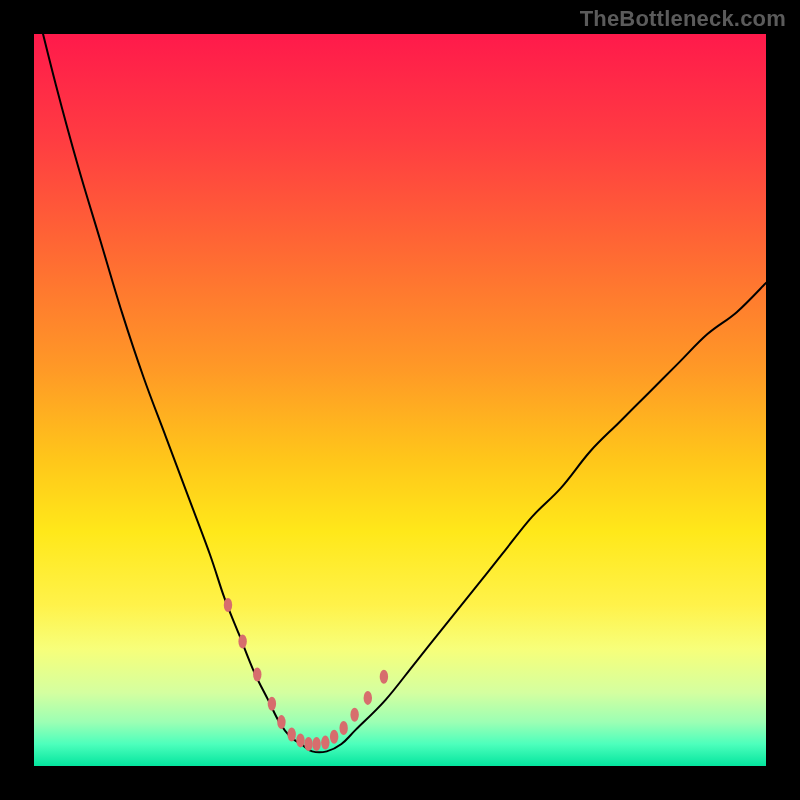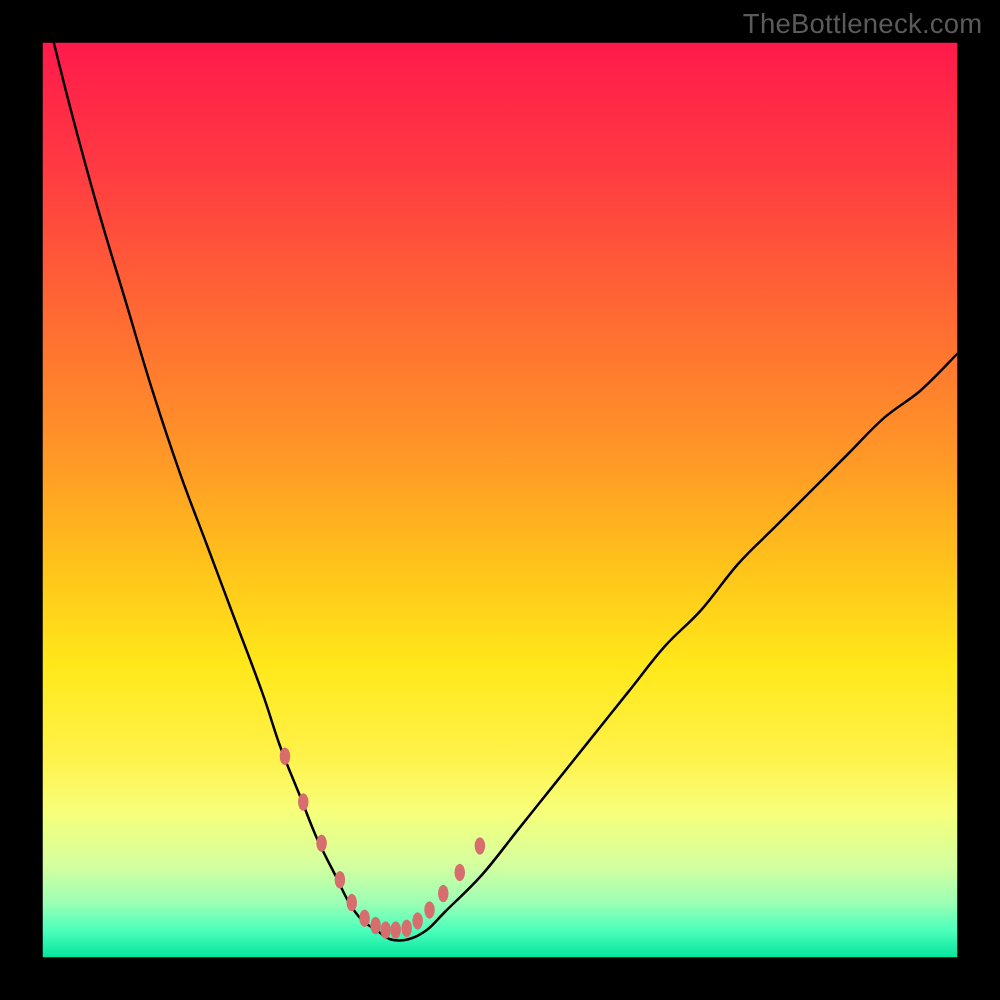--- a/index.html
+++ b/index.html
@@ -16,21 +16,21 @@
     width: 800px;
     height: 800px;
     background: #000;
   }
   .watermark {
     position: absolute;
     top: 6px;
     right: 14px;
     color: #5b5b5b;
     font-size: 22px;
-    font-weight: 400;
+    font-weight: 700;
     letter-spacing: 0.2px;
     z-index: 10;
   }
   .plot {
     position: absolute;
     left: 34px;
     top: 34px;
     width: 732px;
     height: 732px;
     overflow: hidden;

